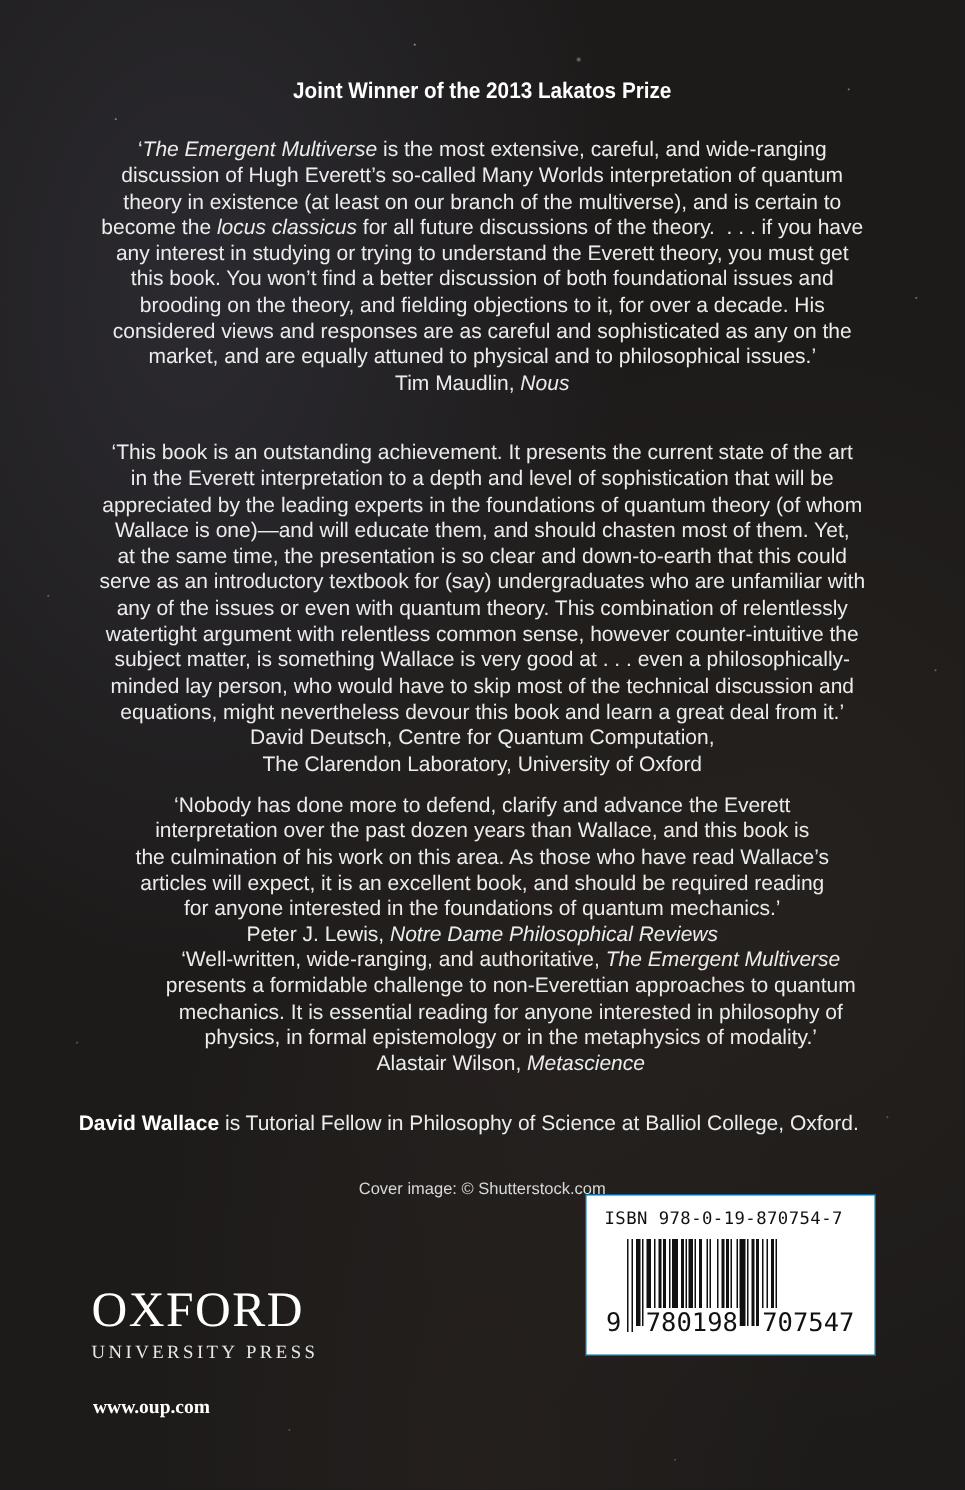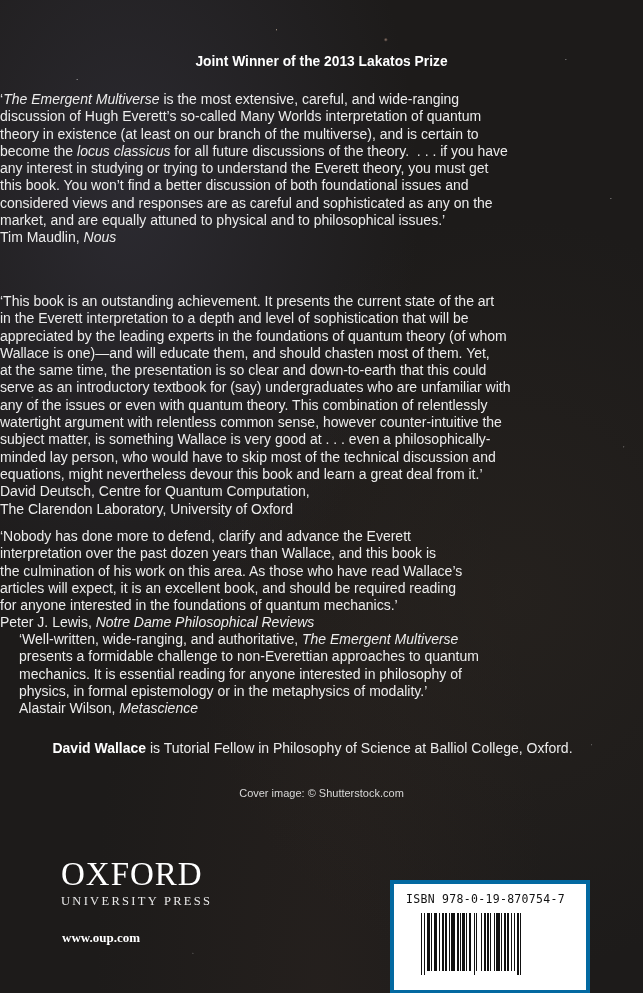--- a/index.html
+++ b/index.html
@@ -30,21 +30,21 @@
       radial-gradient(1px 1px at 70% 98%, rgba(255,255,255,0.3), transparent);
   }
   .content { position:relative; }
   .prize {
     position:absolute; top:52px; left:0; width:643px; text-align:center;
     font-family:"Liberation Sans", sans-serif; font-weight:bold;
     font-size:15px; letter-spacing:0; transform:scaleX(0.92);
     color:#ffffff;
   }
   .blurb {
-    position:absolute; left:0; width:643px; 
+    position:absolute; left:0; width:643px; text-align:center;
     font-family:"Liberation Sans", sans-serif;
     font-size:14px; line-height:17.3px; color:#ececec;
   }
   .blurb .line { display:block; white-space:nowrap; }
   .blurb .attr { display:block; white-space:nowrap; }
   .q1 { top:91px; }
   .q2 { top:293px; }
   .q3 { top:528px; }
   .q4 { top:631px;margin-left:19px; }
   .bio {
@@ -64,22 +64,22 @@
   }
   .oup-sub {
     font-family:"Liberation Serif", serif; font-size:12.5px; color:#e8e8e8;
     letter-spacing:2.3px; margin-top:4px;
   }
   .oup-url {
     position:absolute; left:62px; top:930px;
     font-family:"Liberation Serif", serif; font-weight:bold; font-size:13px; color:#fff;
   }
   .barcode-box {
-    position:absolute; left:390px; top:880px; width:192px; height:106px;
-    background:#ffffff; border:4px solid #0369a1;
+    position:absolute; left:390px; top:796px; width:192px; height:106px;
+    background:#ffffff; border:1px solid #0369a1;
   }
   .isbn-text {
     position:absolute; left:12px; top:8px;
     font-family:"DejaVu Sans Mono", monospace; font-size:11.5px; color:#111;
     letter-spacing:0.3px; white-space:nowrap;
   }
   .bars {
     position:absolute; left:27px; top:29px; width:146px; height:62px;
     display:flex; align-items:flex-start;
   }
@@ -102,20 +102,21 @@
 
   <div class="prize">Joint Winner of the 2013 Lakatos Prize</div>
 
   <div class="blurb q1">
     <span class="line">‘<i>The Emergent Multiverse</i> is the most extensive, careful, and wide-ranging</span>
     <span class="line">discussion of Hugh Everett’s so-called Many Worlds interpretation of quantum</span>
     <span class="line">theory in existence (at least on our branch of the multiverse), and is certain to</span>
     <span class="line">become the <i>locus classicus</i> for all future discussions of the theory.&nbsp; . . . if you have</span>
     <span class="line">any interest in studying or trying to understand the Everett theory, you must get</span>
     <span class="line">this book. You won’t find a better discussion of both foundational issues and</span>
+    <span class="line">brooding on the theory, and fielding objections to it, for over a decade. His</span>
     <span class="line">considered views and responses are as careful and sophisticated as any on the</span>
     <span class="line">market, and are equally attuned to physical and to philosophical issues.’</span>
     <span class="attr">Tim Maudlin, <i>Nous</i></span>
   </div>
 
   <div class="blurb q2">
     <span class="line">‘This book is an outstanding achievement. It presents the current state of the art</span>
     <span class="line">in the Everett interpretation to a depth and level of sophistication that will be</span>
     <span class="line">appreciated by the leading experts in the foundations of quantum theory (of whom</span>
     <span class="line">Wallace is one)—and will educate them, and should chasten most of them. Yet,</span>
@@ -213,15 +214,20 @@
         <div class="bar" style="width: 1.25px;"></div>
         <div class="gap" style="width: 2.5px;"></div>
         <div class="bar" style="width: 1.25px;"></div>
         <div class="gap" style="width: 1.25px;"></div>
         <div class="bar" style="width: 1.25px;"></div>
         <div class="gap" style="width: 2.5px;"></div>
         <div class="bar long" style="width: 1.25px;"></div>
         <div class="gap" style="width: 1.25px;"></div>
         <div class="bar long" style="width: 1.25px;"></div>
       </div>
+    <div class="digits">
+      <span>9</span>
+      <span style="margin-left:4px;">780198</span>
+      <span style="margin-left:4px;">707547</span>
+    </div>
   </div>
 
 </div>
 
 </body></html>

